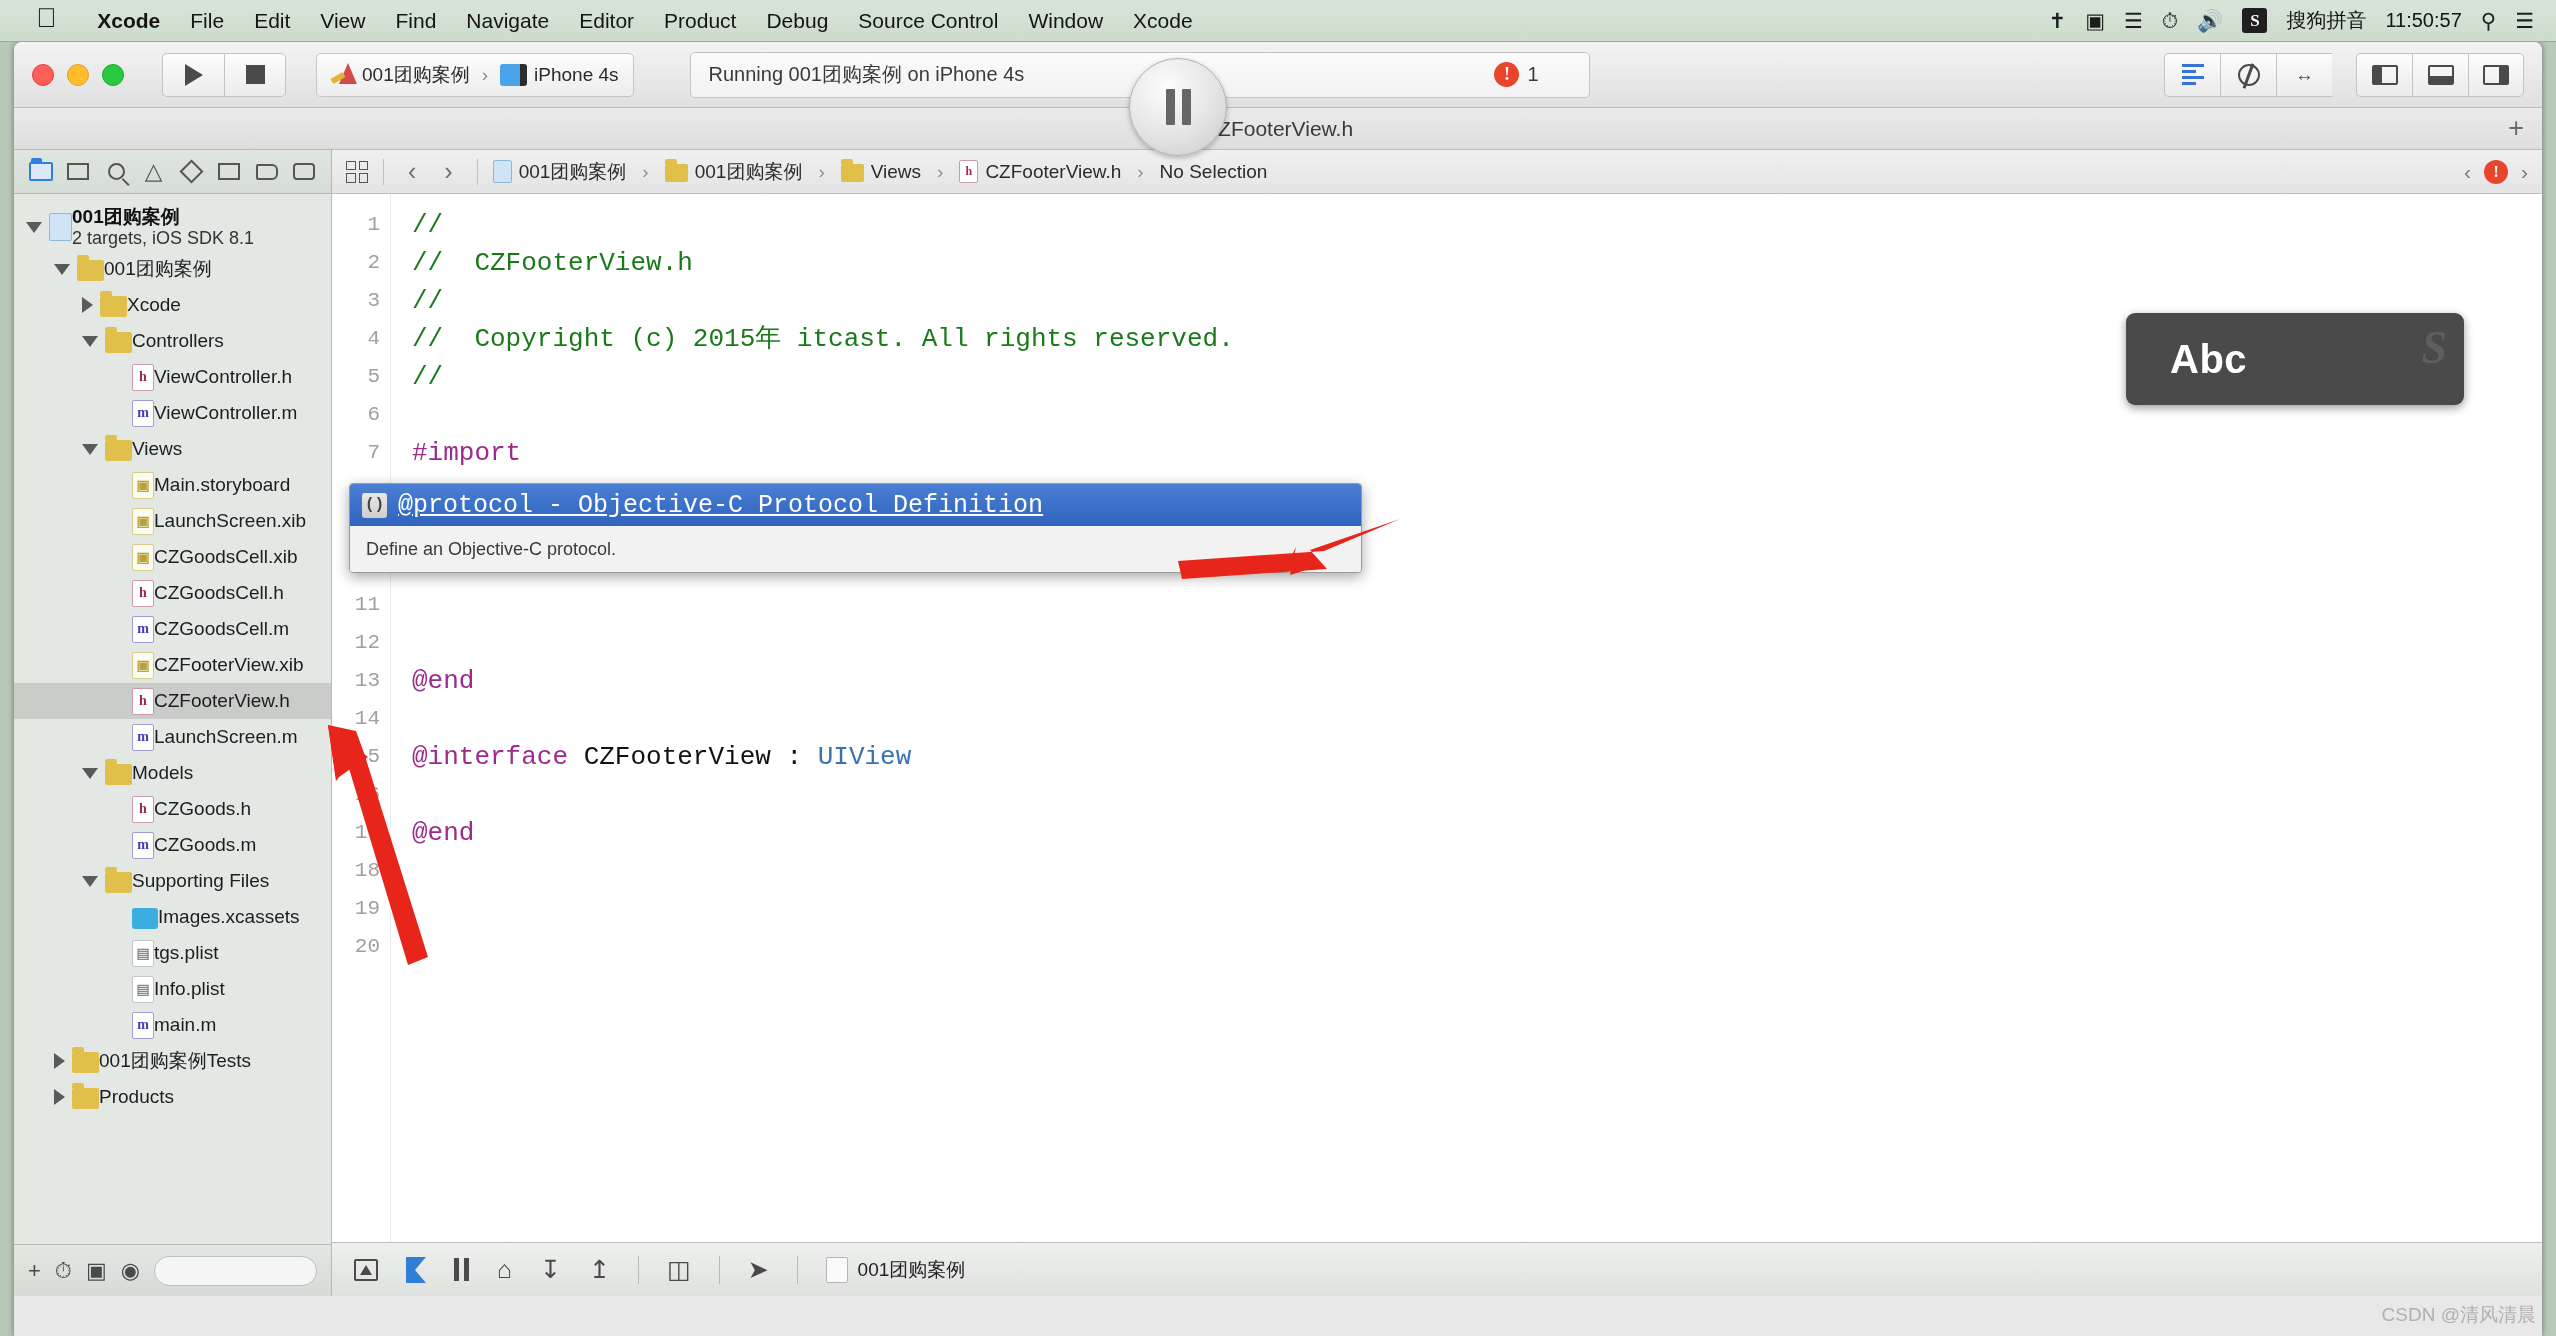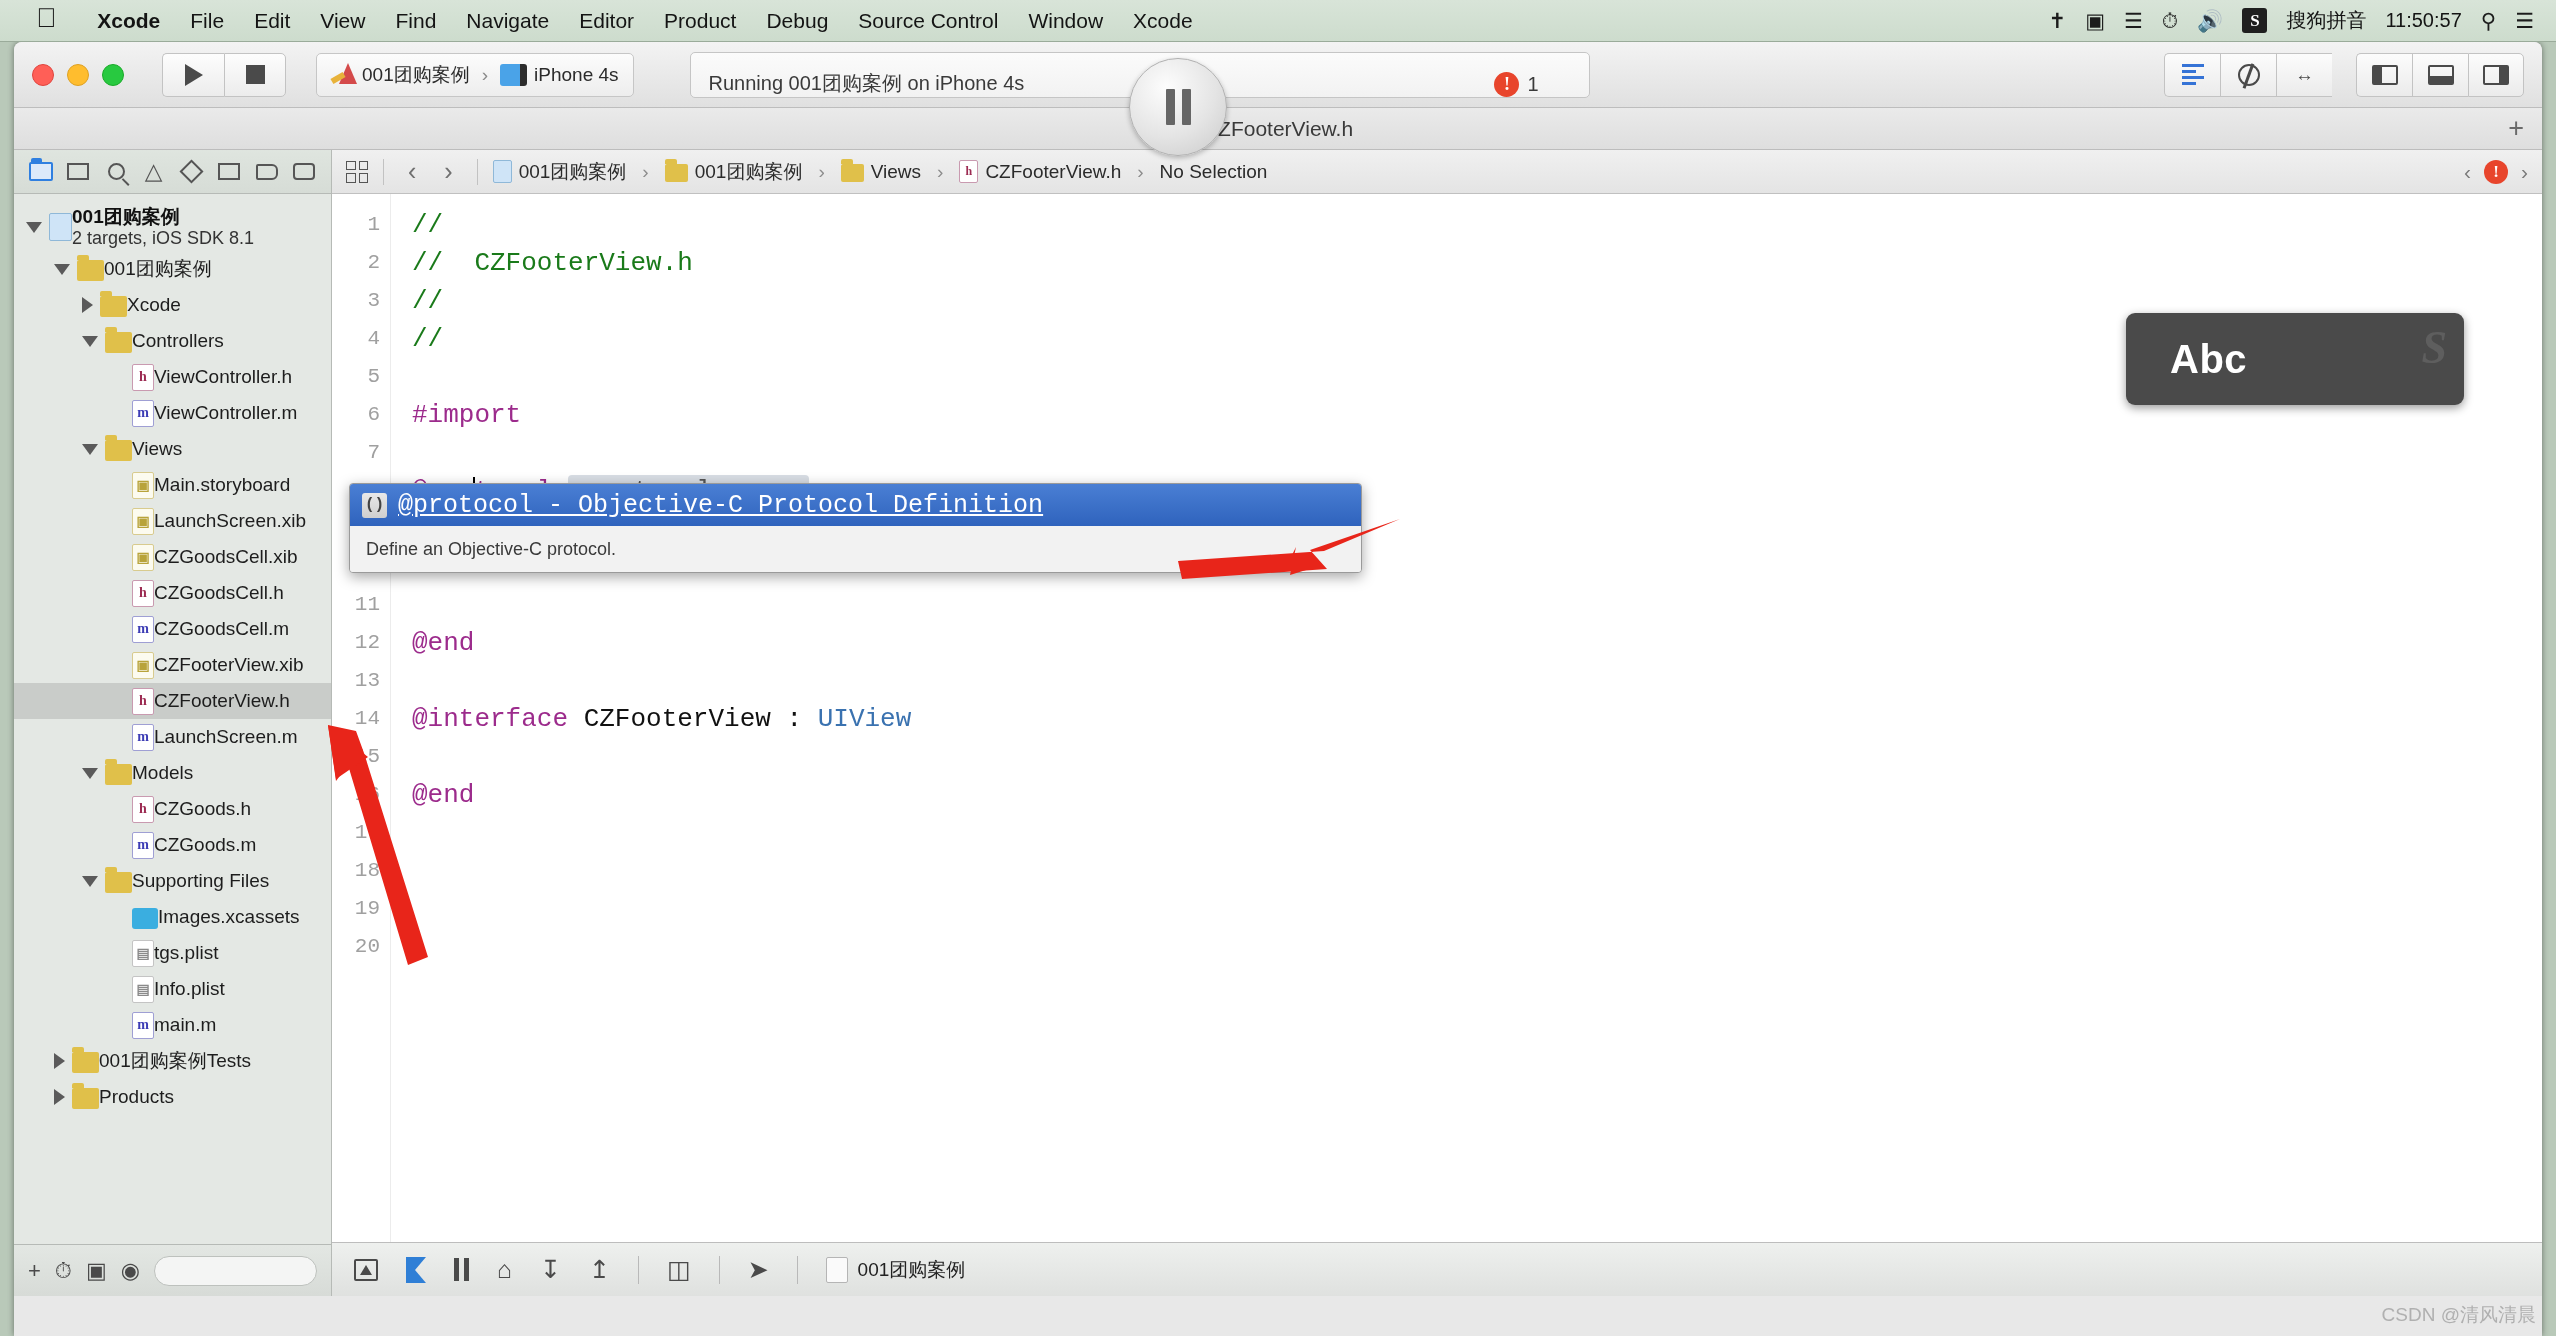--- a/index.html
+++ b/index.html
@@ -107,21 +107,21 @@
   .sim-icon {
     width: 27px; height: 22px; background: #4aa3e8;
     border-radius: 3px; position: relative;
     border-right: 7px solid #2c2c2c;
   }
 
   #status-area {
     margin-left: 56px; width: 900px; height: 46px;
     background: linear-gradient(to bottom,#fbfbfb,#f2f2f2);
     border: 1px solid #c5c5c5; border-radius: 5px;
-    display: flex; align-items: flex-end; position: relative;
+    display: flex; align-items: center; position: relative;
   }
   #status-text {
     font-size: 20px; color: #3a3a3a; margin-left: 18px; white-space: nowrap;
   }
   #err-badge {
     position: absolute; right: 50px; display: flex; align-items: center; gap: 8px;
   }
   .err-circle {
     width: 25px; height: 25px; border-radius: 50%;
     background: #e8452c; color: #fff; font-size: 18px; font-weight: bold;
@@ -756,20 +756,21 @@
             <div class="gl">17</div>
             <div class="gl">18</div>
             <div class="gl">19</div>
             <div class="gl">20</div>
           </div>
         <div id="gutter-sep"></div>
         <div id="code-lines">
             <div class="cl"><span class="c-comment">//</span></div>
             <div class="cl"><span class="c-comment">//  CZFooterView.h</span></div>
             <div class="cl"><span class="c-comment">//</span></div>
+            <div class="cl"><span class="c-comment">//  Copyright (c) 2015年 itcast. All rights reserved.</span></div>
             <div class="cl"><span class="c-comment">//</span></div>
             <div class="cl">&nbsp;</div>
             <div class="cl"><span class="c-pre">#import </span><span class="c-str"><uikit uikit.h=""></uikit></span></div>
             <div class="cl">&nbsp;</div>
             <div class="cl"><span class="c-kw">@pro</span><span class="caret"></span><span class="c-kw">tocol</span><span class="c-plain"> </span><span class="c-ph">protocol name</span><span class="c-plain"> </span><span class="c-type"><nsobject></nsobject></span></div>
             <div class="cl">&nbsp;</div>
             <div class="cl">&nbsp;</div>
             <div class="cl">&nbsp;</div>
             <div class="cl"><span class="c-kw">@end</span></div>
             <div class="cl">&nbsp;</div>

